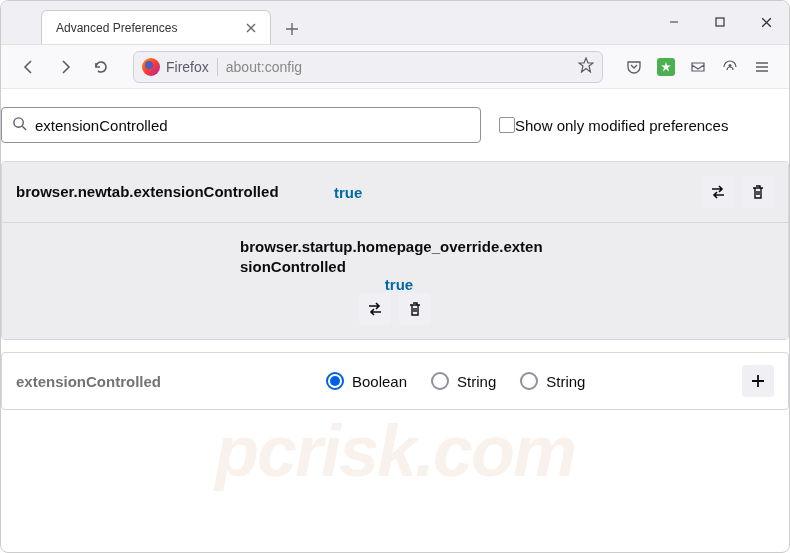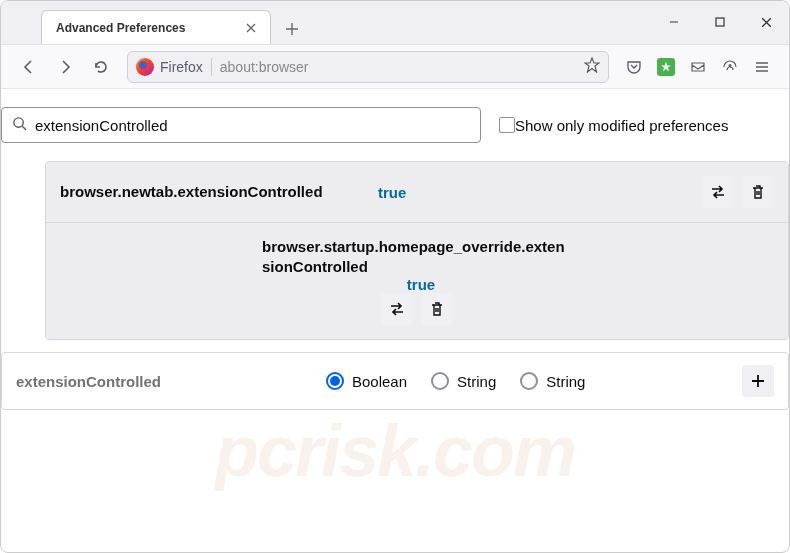--- a/index.html
+++ b/index.html
@@ -1,43 +1,43 @@
 <!DOCTYPE html>
 <html><head>
   <meta charset="utf-8">
   <style>
     * { margin: 0; padding: 0; box-sizing: border-box; font-family: -apple-system, BlinkMacSystemFont, "Segoe UI", Arial, sans-serif; }
     body { width: 790px; height: 553px; background: #fff; position: relative; overflow: hidden; border: 1px solid #ccc; border-radius: 8px; }
     
-    .titlebar { height: 44px; display: flex; align-items: flex-end; background: #f0f0f4; border-bottom: 1px solid #e0e0e0; font-weight: bold; }
+    .titlebar { height: 44px; display: flex; align-items: flex-end; background: #f0f0f4; border-bottom: 1px solid #e0e0e0; }
     .tab-strip { display: flex; align-items: flex-end; padding-left: 40px; flex: 1; }
     .tab { background: #fff; border: 1px solid #ccc; border-bottom: none; border-radius: 6px 6px 0 0; height: 34px; display: flex; align-items: center; padding: 0 10px; min-width: 230px; font-size: 12px; color: #333; }
     .tab-title { flex: 1; padding-left: 4px; }
     .tab-close { width: 18px; height: 18px; display: flex; align-items: center; justify-content: center; border-radius: 3px; color: #666; }
     .new-tab-btn { width: 30px; height: 30px; display: flex; align-items: center; justify-content: center; margin-left: 6px; color: #666; border-radius: 4px; }
     .window-controls { display: flex; height: 44px; }
     .win-btn { width: 46px; display: flex; align-items: center; justify-content: center; color: #333; }
     
     .toolbar { height: 44px; background: #f9f9fb; display: flex; align-items: center; padding: 0 12px; gap: 4px; border-bottom: 1px solid #e8e8e8; }
     .nav-btn { width: 32px; height: 32px; display: flex; align-items: center; justify-content: center; border-radius: 4px; color: #5b5b66; }
-    .urlbar { flex: 1; height: 32px; background: #f0f0f4; border: 1px solid #cfcfd8; border-radius: 6px; display: flex; align-items: center; padding: 0 8px; margin: 0 6px; font-size: 14px; }
+    .urlbar { flex: 1; height: 32px; background: #f0f0f4; border: 1px solid #cfcfd8; border-radius: 6px; display: flex; align-items: center; padding: 0 8px; margin: 0 12px; font-size: 14px; }
     .urlbar-identity { display: flex; align-items: center; gap: 6px; padding-right: 8px; border-right: 1px solid #ccc; margin-right: 8px; color: #5b5b66; }
     .urlbar-text { flex: 1; color: #888; }
     .pageactions { display: flex; gap: 2px; }
     .page-action { width: 30px; height: 30px; display: flex; align-items: center; justify-content: center; border-radius: 4px; color: #5b5b66; }
     
     .content { padding: 18px 0; }
     .search-row { display: flex; align-items: center; gap: 18px; margin-bottom: 18px; }
     .search-box { flex: 1; height: 36px; border: 1px solid #8f8f9d; border-radius: 4px; display: flex; align-items: center; padding: 0 10px; max-width: 480px; }
     .search-box input { flex: 1; border: none; outline: none; font-size: 15px; background: transparent; color: #0c0c0d; }
     .search-icon { margin-right: 8px; color: #5b5b66; }
     .checkbox-row { display: flex; align-items: center; gap: 0; font-size: 15px; color: #0c0c0d; }
     .checkbox { width: 16px; height: 16px; border: 1px solid #8f8f9d; border-radius: 2px; }
     
-    .pref-list { border: 1px solid #d7d7db; border-radius: 4px; overflow: hidden; margin-left: 44px; }
+    .pref-list { border: 1px solid #d7d7db; border-radius: 4px; overflow: hidden; }
     .pref-row { display: flex; align-items: center; padding: 14px 14px; border-bottom: 1px solid #d7d7db; font-size: 15px; background: #ededf0; }
     .pref-row:last-child { border-bottom: none; flex-direction: column; }
     .pref-name { width: 310px; font-weight: 600; color: #0c0c0d; line-height: 1.3; word-break: break-word; }
     .pref-value { flex: 1; font-weight: 600; color: #0369a1; padding-left: 8px; }
     .pref-actions { display: flex; gap: 8px; }
     .icon-btn { width: 32px; height: 32px; display: flex; align-items: center; justify-content: center; border: 1px solid transparent; border-radius: 4px; background: #f0f0f4; color: #0c0c0d; }
     
     .new-pref { border: 1px solid #d7d7db; border-radius: 4px; margin-top: 12px; padding: 12px 14px; display: flex; align-items: center; font-size: 15px; }
     .new-pref-name { width: 310px; font-weight: 600; color: #737373; }
     .radio-group { display: flex; gap: 24px; flex: 1; }
@@ -106,21 +106,21 @@
     <svg width="16" height="16" viewBox="0 0 16 16">
         <path d="M3 8 A5 5 0 1 1 5 12" stroke="currentColor" stroke-width="1.6" fill="none"></path>
         <path d="M3 4 L3 8 L7 8" stroke="currentColor" stroke-width="1.6" fill="none"></path>
       </svg>
   </div>
   <div class="urlbar">
     <div class="urlbar-identity">
       <span class="ff-logo"></span>
       <span>Firefox</span>
     </div>
-    <span class="urlbar-text">about:browser</span>
+    <span class="urlbar-text">about:config</span>
     <span style="color:#5b5b66;">
       <svg width="16" height="16" viewBox="0 0 16 16">
           <path d="M8 1 L10 6 L15 6 L11 9 L12.5 15 L8 11.5 L3.5 15 L5 9 L1 6 L6 6 Z" stroke="currentColor" stroke-width="1.2" fill="none"></path>
         </svg>
     </span>
   </div>
   <div class="pageactions">
     <div class="page-action">
       <svg width="16" height="16" viewBox="0 0 16 16">
           <path d="M2 3 L14 3 L14 8 A6 6 0 0 1 2 8 Z M5 6 L8 9 L11 6" stroke="currentColor" stroke-width="1.3" fill="none"></path>

